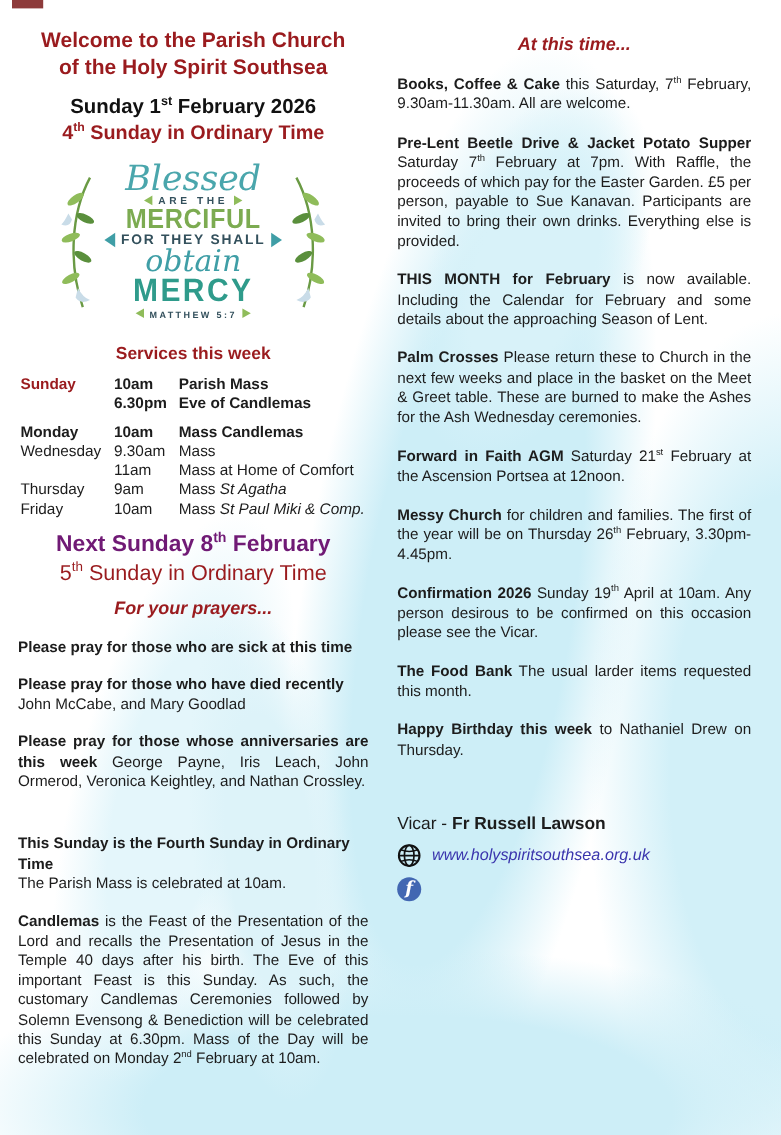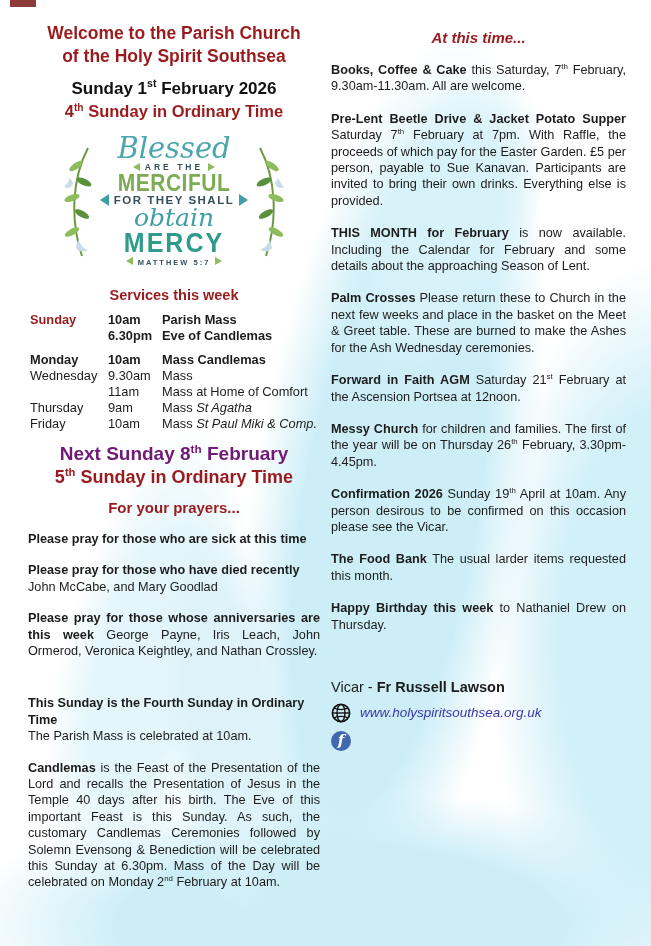--- a/index.html
+++ b/index.html
@@ -39,21 +39,21 @@
   }
   .bg-tail-2 {
     left:160px; top:500px; width:130px; height:420px;
     background:radial-gradient(closest-side, #ddf3f9 55%, rgba(221,243,249,0) 100%);
     border-radius:50%; transform:rotate(-6deg);
   }
   .corner-mark { position:absolute; left:10px; top:0; width:26px; height:7px; background:#8d3a3a; }
 
   
   .col { position:absolute; z-index:2; }
-  .col-left  { left:28px;  top:22px; width:292px; }
+  .col-left  { left:15px;  top:22px; width:292px; }
   .col-right { left:331px; top:29px; width:295px; }
 
   .maroon { color:#9a1b1e; }
   sup { font-size:0.62em; vertical-align:super; line-height:0; }
   .seg-b { font-weight:bold; }
   .seg-i { font-style:italic; }
 
   
   .page-title { font-size:17.5px; font-weight:bold; text-align:center; line-height:1.34; }
   .date-line  { font-size:17px; font-weight:bold; text-align:center; margin-top:10px; color:#111; }
@@ -83,23 +83,23 @@
   .branch-left { left:-4px; }
   .branch-right { right:-4px; transform:scaleX(-1); }
 
   .services-heading { margin-top:15px; font-size:14.5px; font-weight:bold; text-align:center; }
   .services { margin-top:9px; font-size:12.8px; }
   .service-row { display:grid; grid-template-columns:78px 54px 1fr; line-height:16px; padding-left:2px; }
   .row-strong { font-weight:bold; }
   .row-gap { height:8px; }
 
   .next-heading  { margin-top:11px; font-size:19px; font-weight:bold; text-align:center; color:#701a75; }
-  .next-subtitle { font-size:18px; font-weight:bold; text-align:center; margin-top:2px; }
-
-  .prayers-heading { margin-top:11px; font-size:15px; font-weight:bold; text-align:center; }
+  .next-subtitle { font-size:18px; font-weight:normal; text-align:center; margin-top:2px; }
+
+  .prayers-heading { margin-top:11px; font-size:15px; font-style:italic; font-weight:bold; text-align:center; }
   .para { margin-top:15px; font-size:12.7px; line-height:16.4px; }
   .just { text-align:justify; }
   .gap-before { margin-top:36px; }
 
   
   .notices-heading { font-size:15px; font-style:italic; font-weight:bold; text-align:center; }
   .col-right .para { margin-top:16px; }
   .vicar-line { margin-top:46px; font-size:14.5px; }
   .link-row { display:flex; align-items:center; gap:9px; margin-top:8px; }
   .link-row:first-of-type { margin-top:12px; }

